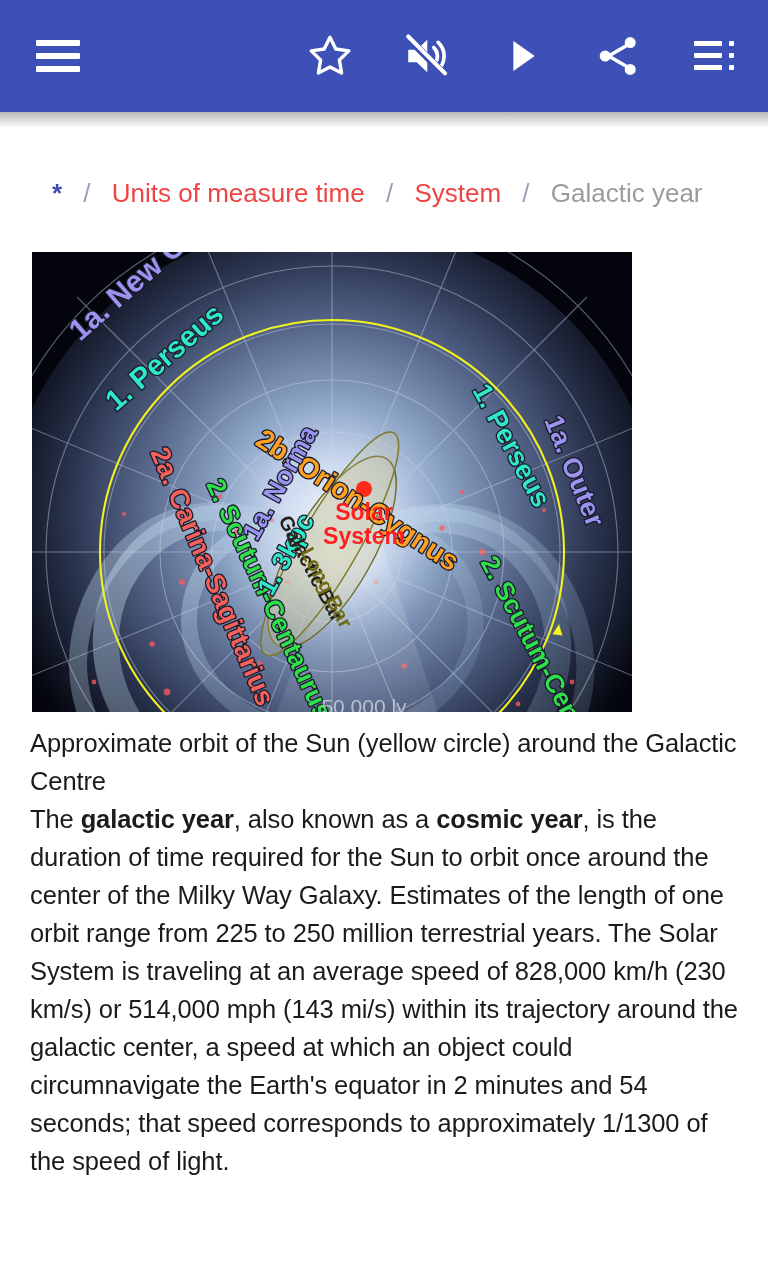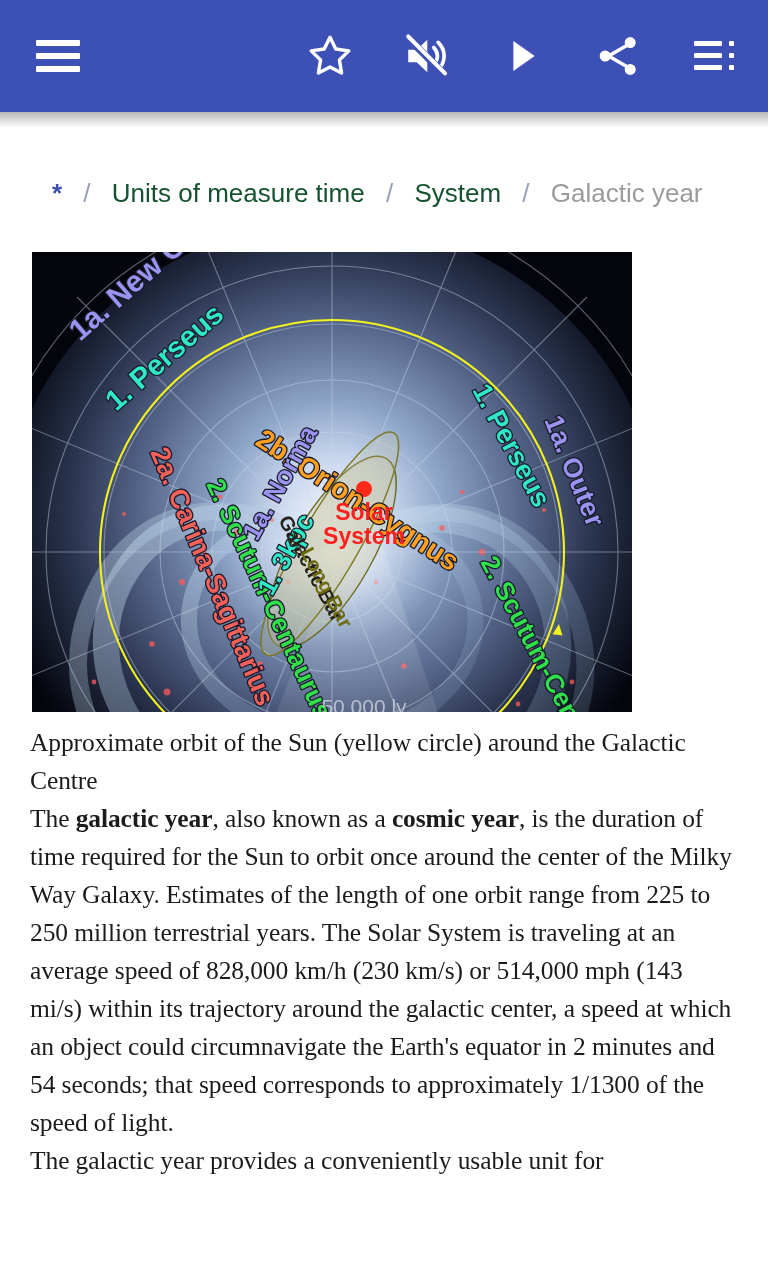--- a/index.html
+++ b/index.html
@@ -68,21 +68,21 @@
   svg.gicon { display:block; }
 
   
   .breadcrumb {
     padding: 60px 30px 0 52px;
     font-size: 26px;
     line-height: 42px;
     color: #3d50b5;
   }
   .crumb {
-    color: #14532d;
+    color: #ef4444;
     cursor: pointer;
     white-space: nowrap;
   }
   .crumb-sep {
     color: #9aa0b4;
     margin: 0 14px;
   }
   .crumb-current {
     color: #9b9b9b;
     white-space: nowrap;
@@ -106,21 +106,21 @@
   }
 
   
   .article {
     padding: 12px 30px 0 30px;
     font-size: 25.5px;
     line-height: 38px;
     color: #1b1b1b;
     letter-spacing: -0.1px;
   }
-  .article p { margin: 0; font-family: Liberation Serif, serif; }
+  .article p { margin: 0; }
   .caption { margin-bottom: 0; }
   .para { margin-top: 0; }
   .para2 { margin-top: 36px; }
   b { font-weight: 700; }
 </style>
 </head>
 <body>
 
 <div class="appbar">
 
@@ -346,14 +346,13 @@
       </g>
     </g>
   </svg>
 </div>
 
 <div class="article">
   <p class="caption">Approximate orbit of the Sun (yellow circle) around the Galactic Centre</p>
   <p class="para">
     <span>The </span><b>galactic year</b><span>, also known as a </span><b>cosmic year</b><span>, is the duration of time required for the Sun to orbit once around the center of the Milky Way Galaxy. Estimates of the length of one orbit range from 225 to 250 million terrestrial years. The Solar System is traveling at an average speed of 828,000 km/h (230 km/s) or 514,000 mph (143 mi/s) within its trajectory around the galactic center, a speed at which an object could circumnavigate the Earth's equator in 2 minutes and 54 seconds; that speed corresponds to approximately 1/1300 of the speed of light.</span>
   </p>
-  <p class="para2">The galactic year provides a conveniently usable unit for</p>
 </div>
 
 </body></html>

